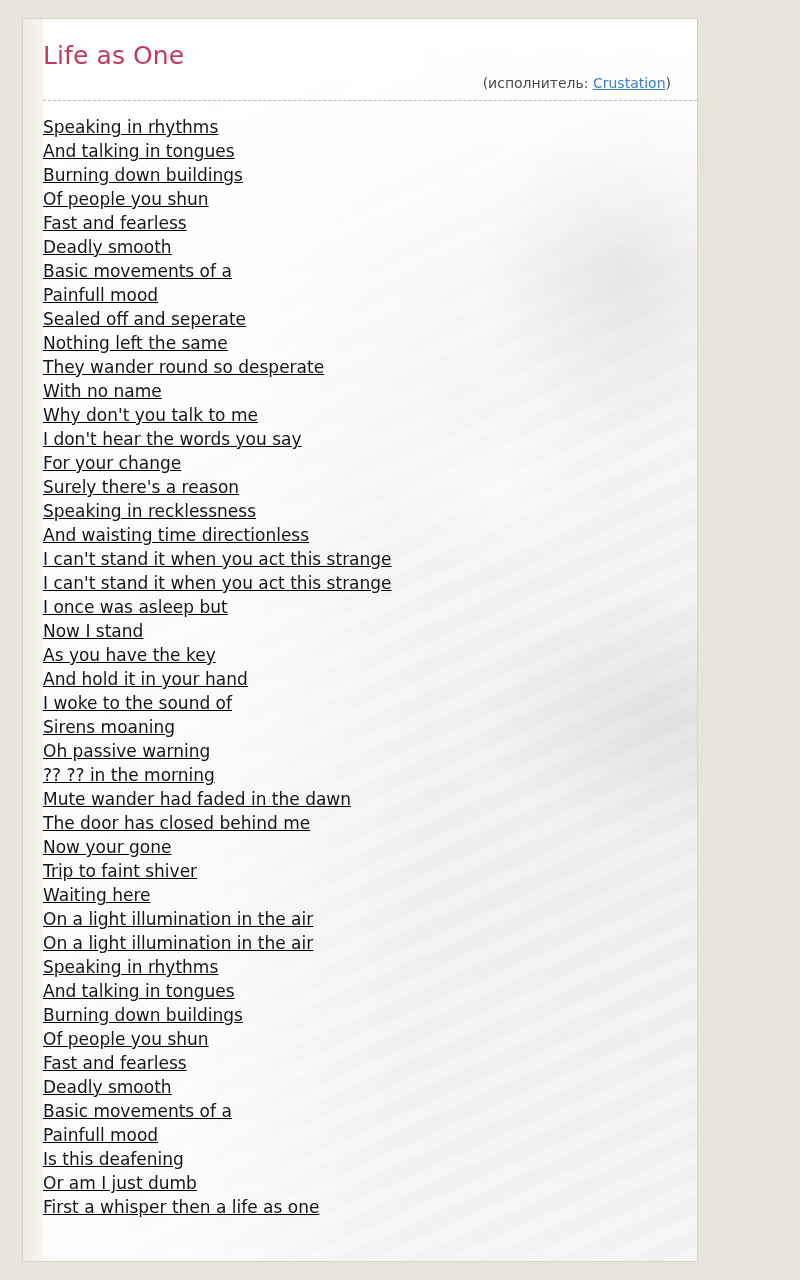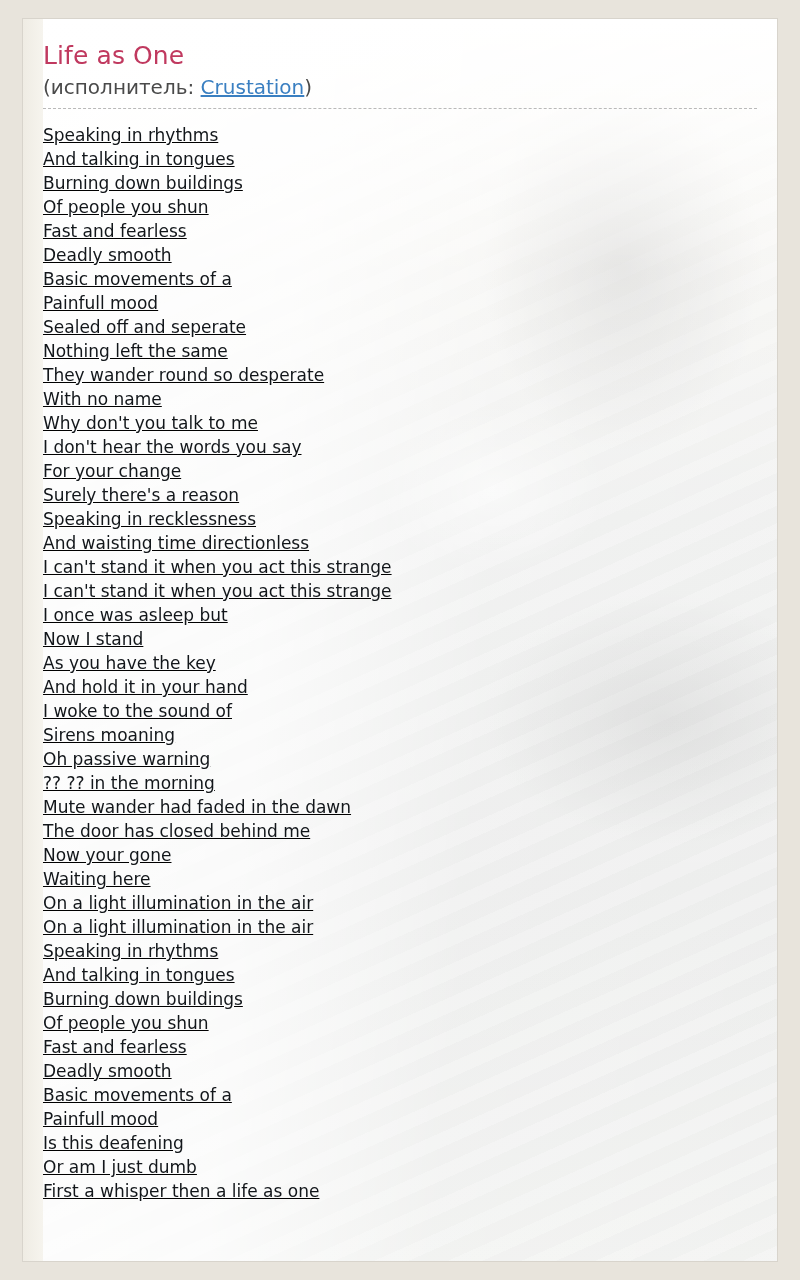--- a/index.html
+++ b/index.html
@@ -11,21 +11,21 @@
     height: 1280px;
     background: #e8e4dc;
     font-family: "DejaVu Sans", "Liberation Sans", sans-serif;
     overflow: hidden;
   }
 
   .page-frame {
     position: absolute;
     left: 22px;
     top: 18px;
-    width: 756px;
+    width: 676px;
     height: 1244px;
     border: 1px solid #d8d4cc;
     background: #fef9c3;
     box-sizing: border-box;
     overflow: hidden;
   }
 
   
   .bg-art {
     position: absolute;
@@ -64,23 +64,24 @@
   .song-title {
     font-size: 25px;
     line-height: 30px;
     color: #c0395f;
     font-weight: normal;
     margin: 0 0 4px 0;
     letter-spacing: 0.1px;
   }
 
   .artist-line {
-    font-size: 20px;
+    font-size: 14px;
     color: #4a4a4a;
     margin: 0 0 9px 0;
+    text-align: right;
   }
   .artist-link {
     color: #3a7fc1;
     text-decoration: underline;
     cursor: pointer;
   }
 
   .rule {
     border: 0;
     border-top: 1px dashed #b9b9b9;
@@ -140,20 +141,21 @@
       <li>Now I stand</li>
       <li>As you have the key</li>
       <li>And hold it in your hand</li>
       <li>I woke to the sound of</li>
       <li>Sirens moaning</li>
       <li>Oh passive warning</li>
       <li>?? ?? in the morning</li>
       <li>Mute wander had faded in the dawn</li>
       <li>The door has closed behind me</li>
       <li>Now your gone</li>
+      <li>Trip to faint shiver</li>
       <li>Waiting here</li>
       <li>On a light illumination in the air</li>
       <li>On a light illumination in the air</li>
       <li>Speaking in rhythms</li>
       <li>And talking in tongues</li>
       <li>Burning down buildings</li>
       <li>Of people you shun</li>
       <li>Fast and fearless</li>
       <li>Deadly smooth</li>
       <li>Basic movements of a</li>

